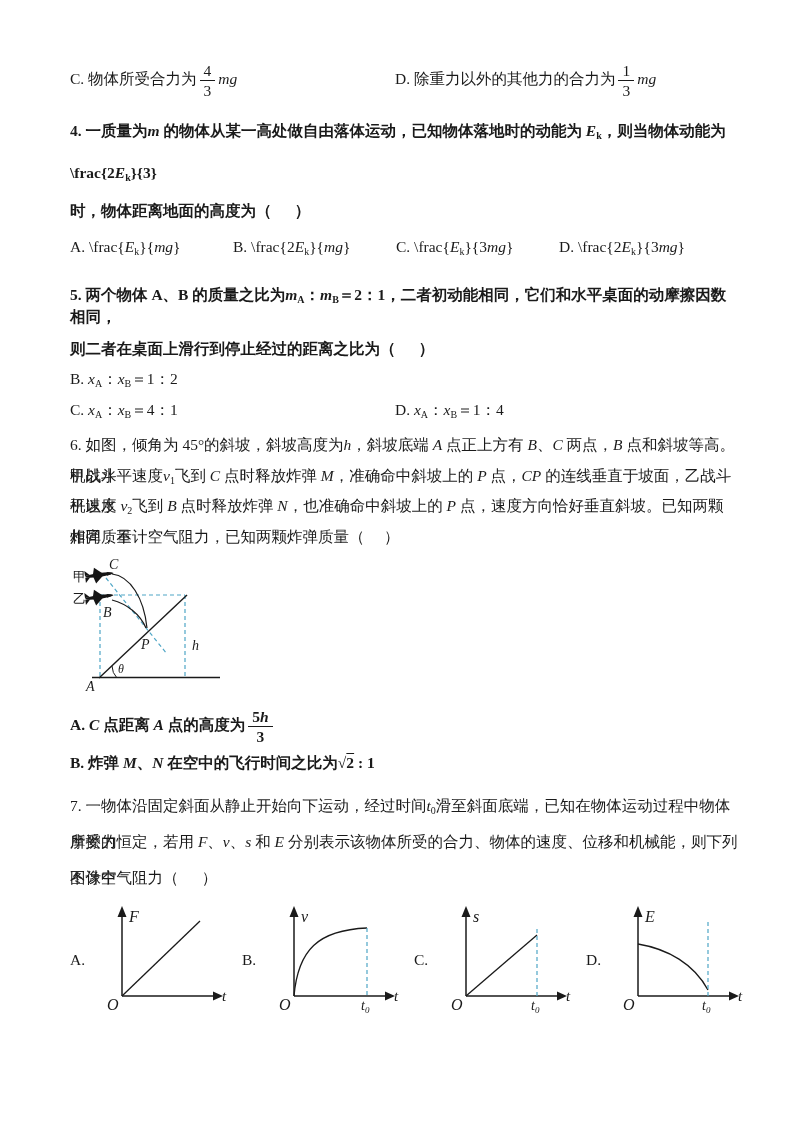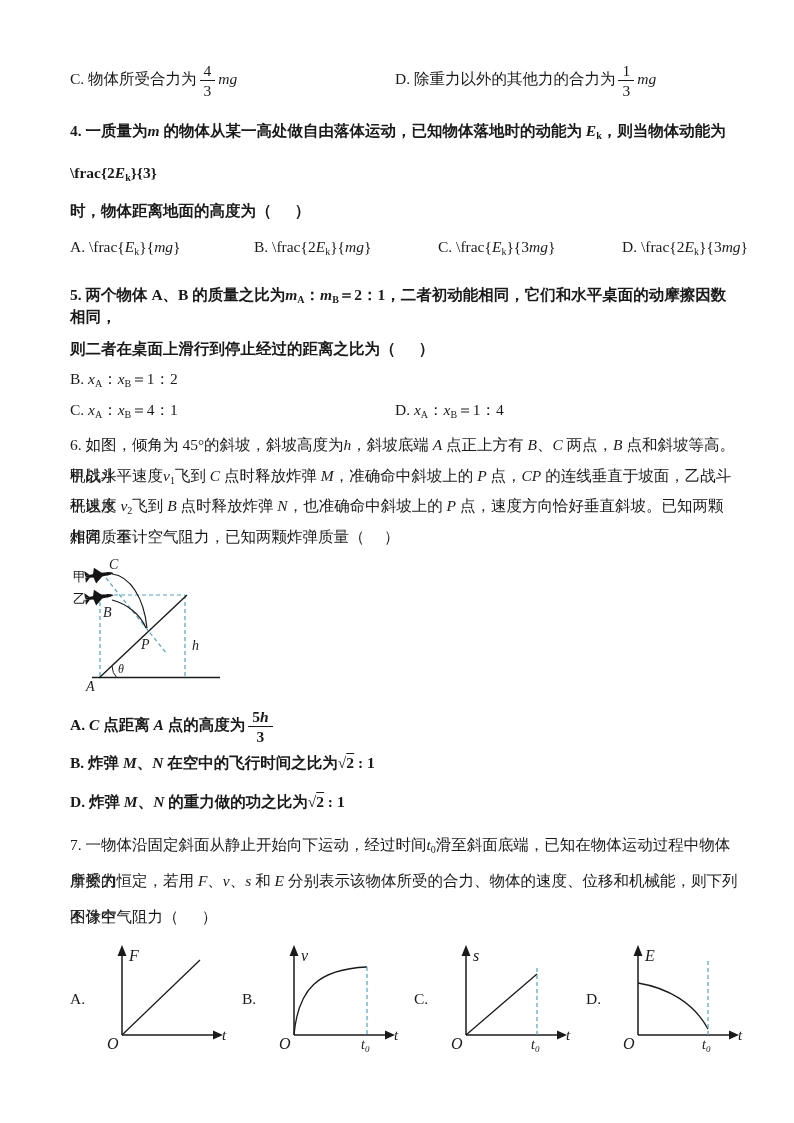--- a/index.html
+++ b/index.html
@@ -10,21 +10,21 @@
     font-family:"Liberation Serif","DejaVu Serif",serif;
     font-size:15.5px;color:#1a1a1a;
     box-sizing:border-box;
     padding:58px 56px 12px 70px;
     overflow:hidden;
   }
   .line{white-space:pre-wrap;line-height:22px;min-height:22px;font-weight:bold;}
   .q6line{white-space:pre-wrap;line-height:30.5px;height:30.5px;}
   .q7line{white-space:pre-wrap;line-height:36px;height:36px;}
   .row2{display:grid;grid-template-columns:325px 1fr;align-items:center;}
-  .row4{display:grid;grid-template-columns:repeat(4,163px);align-items:center;gap:21px;}
+  .row4{display:grid;grid-template-columns:repeat(4,163px);align-items:center;}
   i{font-style:italic;}
   sub{font-size:10px;vertical-align:-3px;line-height:0;}
   .frac{display:inline-flex;flex-direction:column;align-items:center;vertical-align:middle;margin:0 3px;text-align:center;}
   .frac .fn{display:block;padding:0 4px 1px 4px;border-bottom:1.3px solid #1a1a1a;line-height:1.1;}
   .frac .fd{display:block;padding:1px 4px 0 4px;line-height:1.1;}
   .sqrt{font-style:normal;}
   .sqrt .ovl{text-decoration:overline;}
   .with-frac{line-height:42px;min-height:42px;}
   .diagram-wrap{margin:2px 0 0 2px;height:147px;}
   .graphs{display:grid;grid-template-columns:repeat(4,172px);margin-top:4px;}
@@ -114,21 +114,20 @@
       <text x="31" y="63" font-size="14" class="svg-it">B</text>
       <text x="14" y="137" font-size="14" class="svg-it">A</text>
       <text x="69" y="95" font-size="14" class="svg-it">P</text>
       <text x="120" y="96" font-size="14" class="svg-it">h</text>
       <text x="46" y="119" font-size="12" class="svg-it">θ</text>
     </svg>
   </div>
 
   <div class="line with-frac" style="margin-top:3px">A. <i>C</i> 点距离 <i>A</i> 点的高度为<span class="frac"><span class="fn">5<i>h</i></span><span class="fd">3</span></span></div>
   <div class="line" style="margin-top:6px">B. 炸弹 <i>M</i>、<i>N</i> 在空中的飞行时间之比为<span class="sqrt">√<span class="ovl">2</span></span> : 1</div>
-  <div class="line" style="margin-top:17px">D. 炸弹 <i>M</i>、<i>N</i> 的重力做的功之比为<span class="sqrt">√<span class="ovl">2</span></span> : 1</div>
 
   <div class="q7line" style="margin-top:14px">7. 一物体沿固定斜面从静止开始向下运动，经过时间<i>t</i><sub>0</sub>滑至斜面底端，已知在物体运动过程中物体所受的</div>
   <div class="q7line">摩擦力恒定，若用 <i>F</i>、<i>v</i>、<i>s</i> 和 <i>E</i> 分别表示该物体所受的合力、物体的速度、位移和机械能，则下列图像中</div>
   <div class="q7line">不计空气阻力（      ）</div>
 
   <div class="graphs">
 
     <div class="graph-block">
       <span class="graph-label">A.</span>
       <svg width="140" height="120" viewBox="0 0 140 120">

